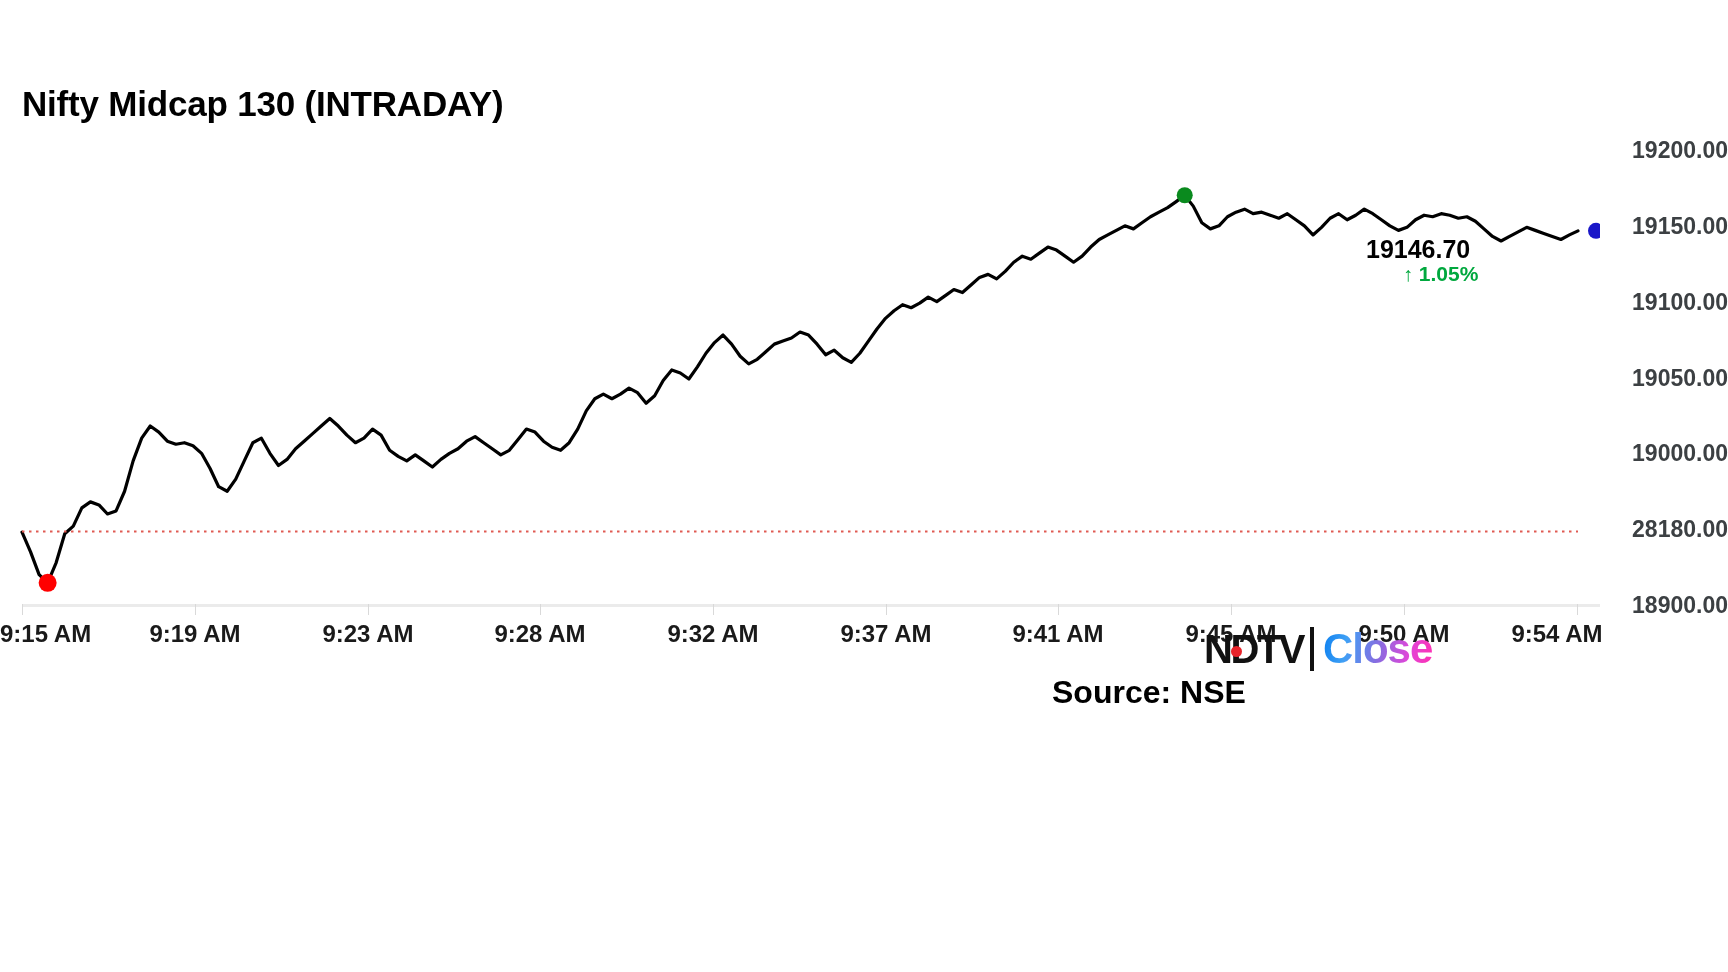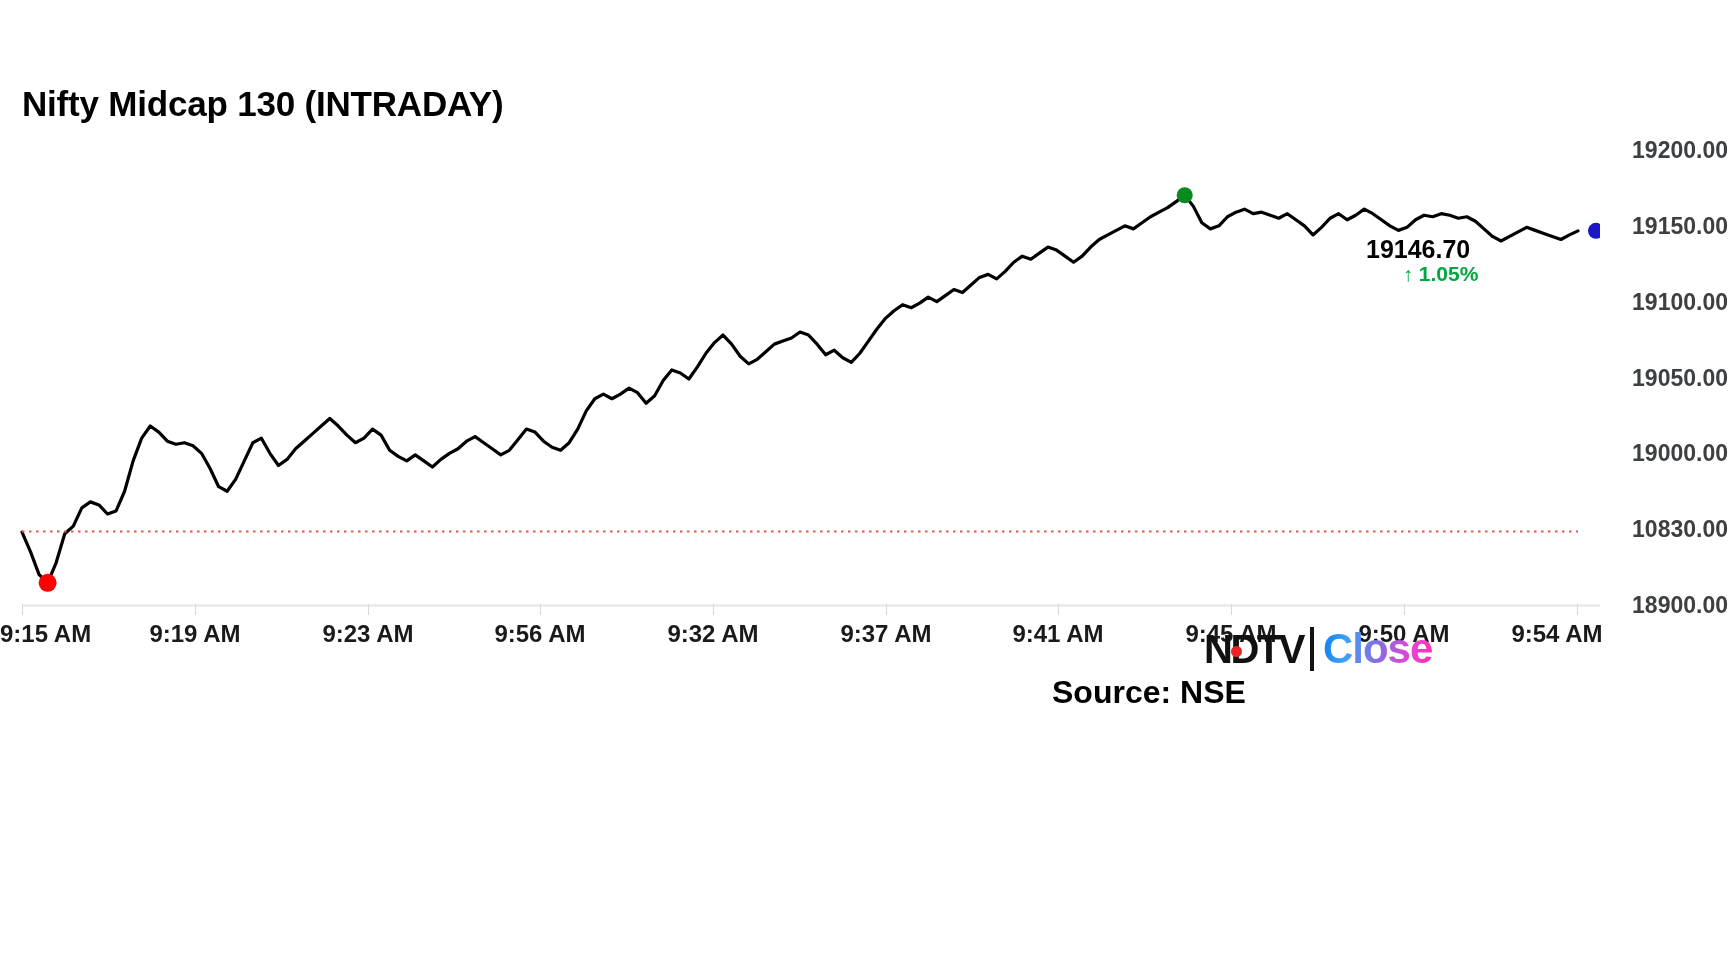--- a/index.html
+++ b/index.html
@@ -219,34 +219,34 @@
     <span class="arrow">↑</span>
     <span>1.05%</span>
   </div>
 
   <div class="abs" id="y-axis">
       <div class="ytick" style="top: 0px;">19200.00</div>
       <div class="ytick" style="top: 75.8px;">19150.00</div>
       <div class="ytick" style="top: 151.7px;">19100.00</div>
       <div class="ytick" style="top: 227.5px;">19050.00</div>
       <div class="ytick" style="top: 303.3px;">19000.00</div>
-      <div class="ytick" style="top: 379.2px;">10830.00</div>
+      <div class="ytick" style="top: 379.2px;">28180.00</div>
       <div class="ytick" style="top: 455px;">18900.00</div>
     </div>
 
   <div class="abs" id="x-axis">
     <div id="x-axis-line"></div>
   <div class="xtickmark" style="left: 22px;"></div>
       <div class="xtick" style="left: 22px; transform: translateX(-22px);">9:15 AM</div>
       <div class="xtickmark" style="left: 195px;"></div>
       <div class="xtick" style="left: 195px;">9:19 AM</div>
       <div class="xtickmark" style="left: 368px;"></div>
       <div class="xtick" style="left: 368px;">9:23 AM</div>
       <div class="xtickmark" style="left: 540px;"></div>
-      <div class="xtick" style="left: 540px;">9:56 AM</div>
+      <div class="xtick" style="left: 540px;">9:28 AM</div>
       <div class="xtickmark" style="left: 713px;"></div>
       <div class="xtick" style="left: 713px;">9:32 AM</div>
       <div class="xtickmark" style="left: 886px;"></div>
       <div class="xtick" style="left: 886px;">9:37 AM</div>
       <div class="xtickmark" style="left: 1058px;"></div>
       <div class="xtick" style="left: 1058px;">9:41 AM</div>
       <div class="xtickmark" style="left: 1231px;"></div>
       <div class="xtick" style="left: 1231px;">9:45 AM</div>
       <div class="xtickmark" style="left: 1404px;"></div>
       <div class="xtick" style="left: 1404px;">9:50 AM</div>

